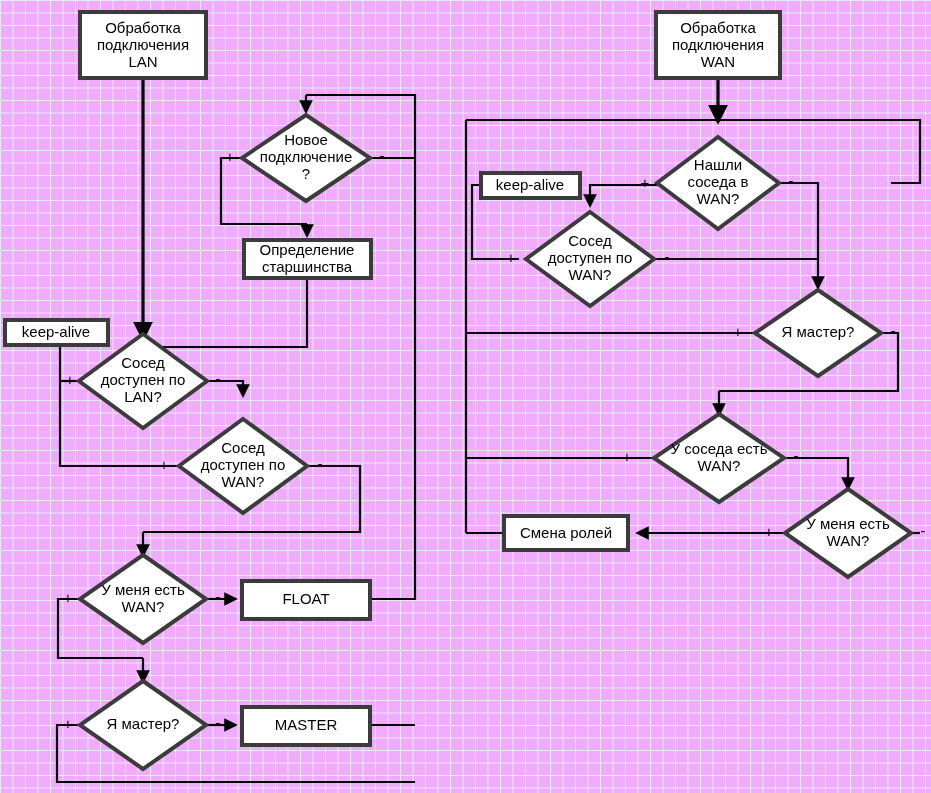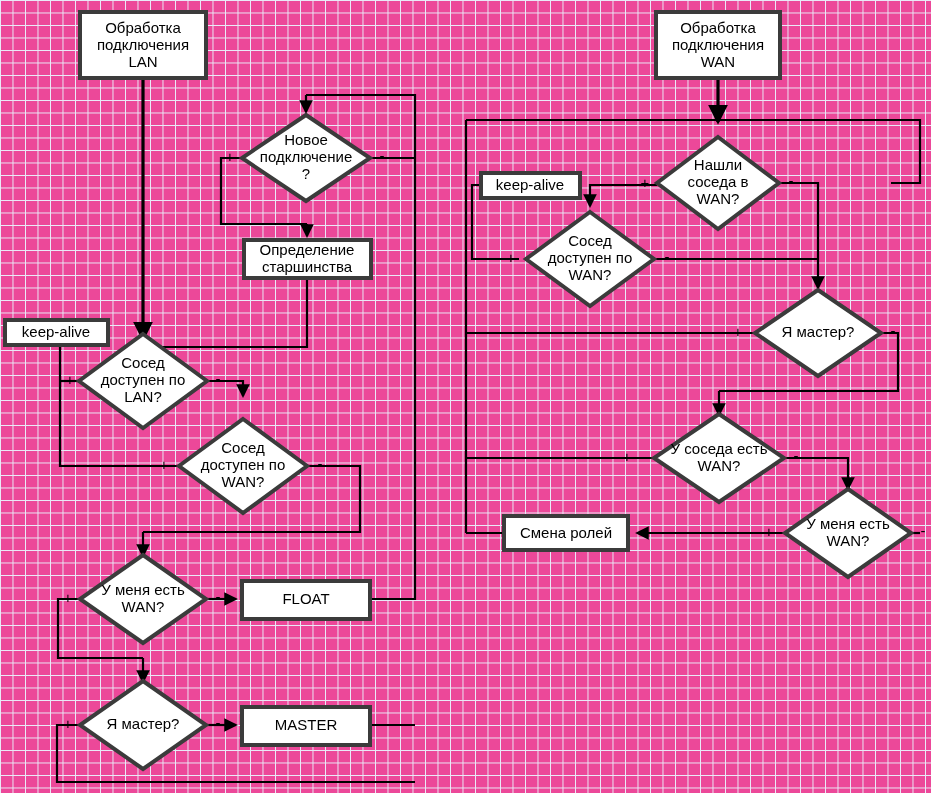--- a/index.html
+++ b/index.html
@@ -1,17 +1,17 @@
 <!DOCTYPE html>
 <html><head>
 <meta charset="utf-8">
 <style>
   html,body{margin:0;padding:0;background:#fff;}
   body{width:931px;height:793px;overflow:hidden;font-family:"Liberation Sans",sans-serif;}
-  #canvas{position:relative;width:931px;height:793px;background:#ec4899;text-align:right;}
+  #canvas{position:relative;width:931px;height:793px;background:#f0abfc;text-align:right;}
   .gridbg{position:absolute;inset:0;
      background-image:
        linear-gradient(to right, #e9e9f7 1px, transparent 1px),
        linear-gradient(to bottom, #e9e9f7 1px, transparent 1px),
        linear-gradient(to right, #dadaf2 1px, transparent 1px),
        linear-gradient(to bottom, #dadaf2 1px, transparent 1px);
      background-size:12.5px 12.5px,12.5px 12.5px,25px 25px,25px 25px;
      background-position:0 0,0 0,0 0,0 0;
   }
   svg#flow{position:absolute;left:0;top:0;width:931px;height:793px;}

